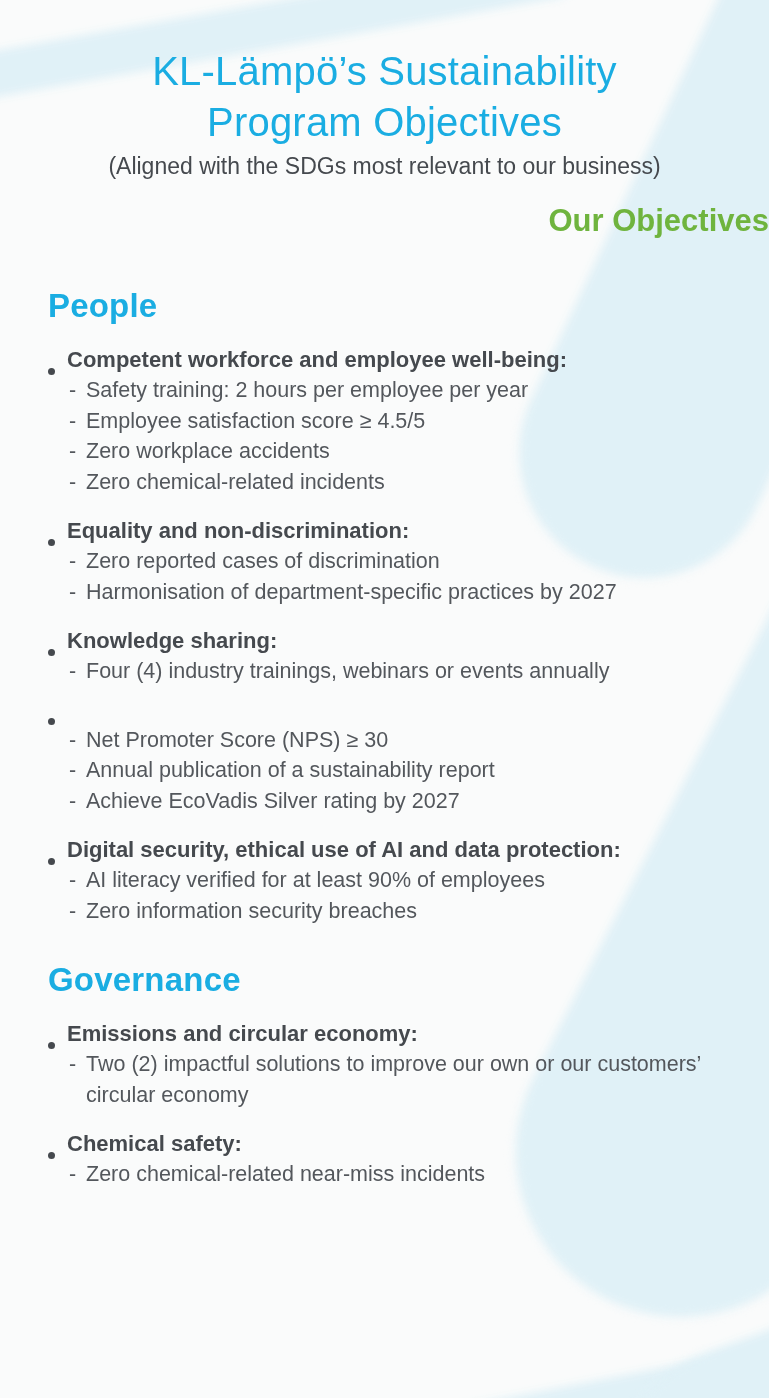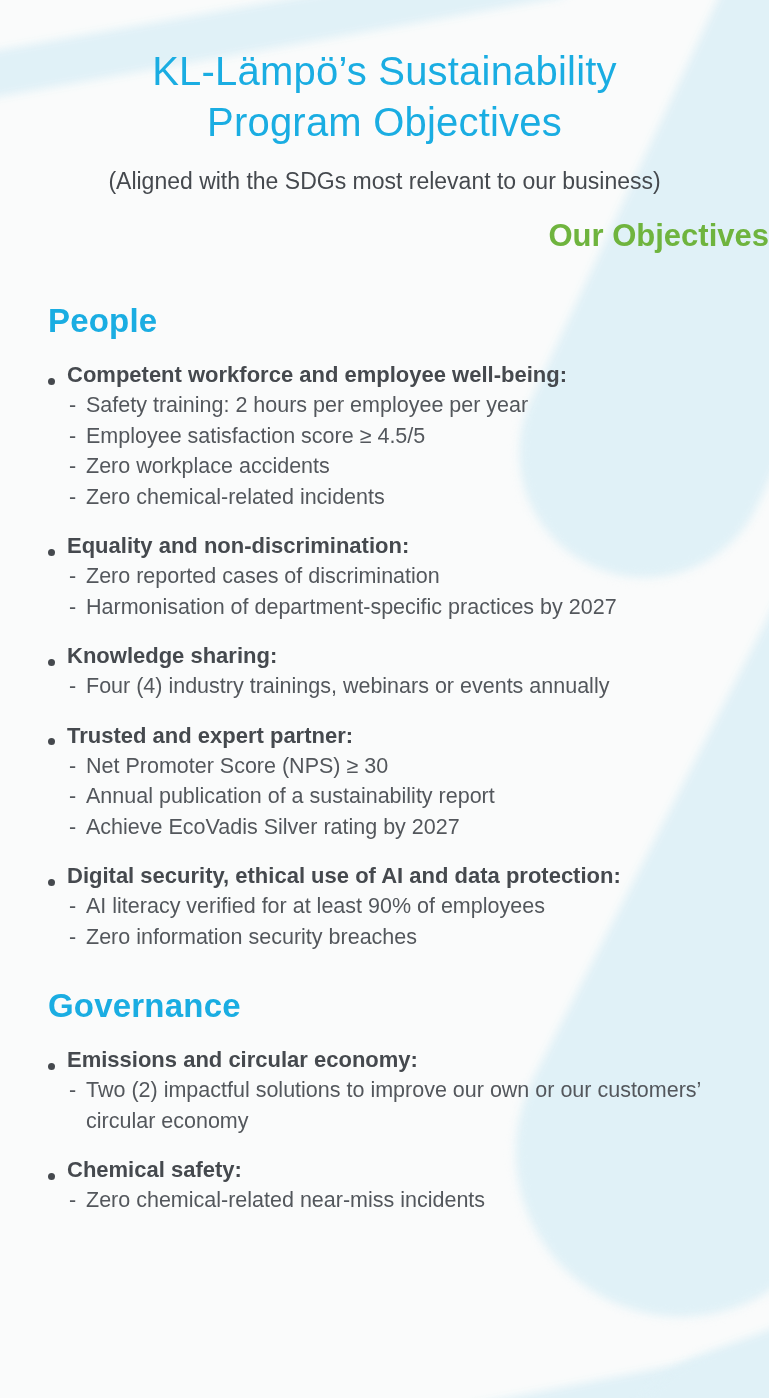--- a/index.html
+++ b/index.html
@@ -30,21 +30,21 @@
   .title {
     padding-top:46px;
     text-align:center;
     color:#1aade2;
     font-size:40px;
     line-height:51px;
     font-weight:normal;
     letter-spacing:0.2px;
   }
   .subtitle {
-    margin-top:18px;
+    margin-top:3px;
     text-align:center;
     color:#45494e;
     font-size:23px;
     line-height:30px;
   }
   .objectives-heading {
     margin-top:21px;
     text-align:right;
     color:#6fb43e;
     font-size:31px;
@@ -60,21 +60,21 @@
     font-size:33px;
     line-height:40px;
     font-weight:bold;
     letter-spacing:0.2px;
   }
   .section:first-child .section-heading { margin-top:46px; }
 
   .group { margin-top:19px; }
   .group-head {
     display:flex;
-    align-items:center;
+    align-items:flex-end;
     color:#45494e;
     font-size:22px;
     line-height:30px;
     font-weight:bold;
   }
   .bullet-dot-wrap { width:19px; flex:0 0 19px; }
   .bullet-dot {
     display:block;
     width:7px; height:7px;
     margin-top:12px;
@@ -168,21 +168,20 @@
             <div class="item">
               <span class="dash">-</span>
               <span class="item-text">Four (4) industry trainings, webinars or events annually</span>
             </div>
           </div>
           <div class="group">
             <div class="group-head">
               <span class="bullet-dot-wrap">
                 <span class="bullet-dot"></span>
               </span>
-              <span class="group-label">Trusted and expert partner:</span>
             </div>
             <div class="item">
               <span class="dash">-</span>
               <span class="item-text">Net Promoter Score (NPS) ≥ 30</span>
             </div>
             <div class="item">
               <span class="dash">-</span>
               <span class="item-text">Annual publication of a sustainability report</span>
             </div>
             <div class="item">

